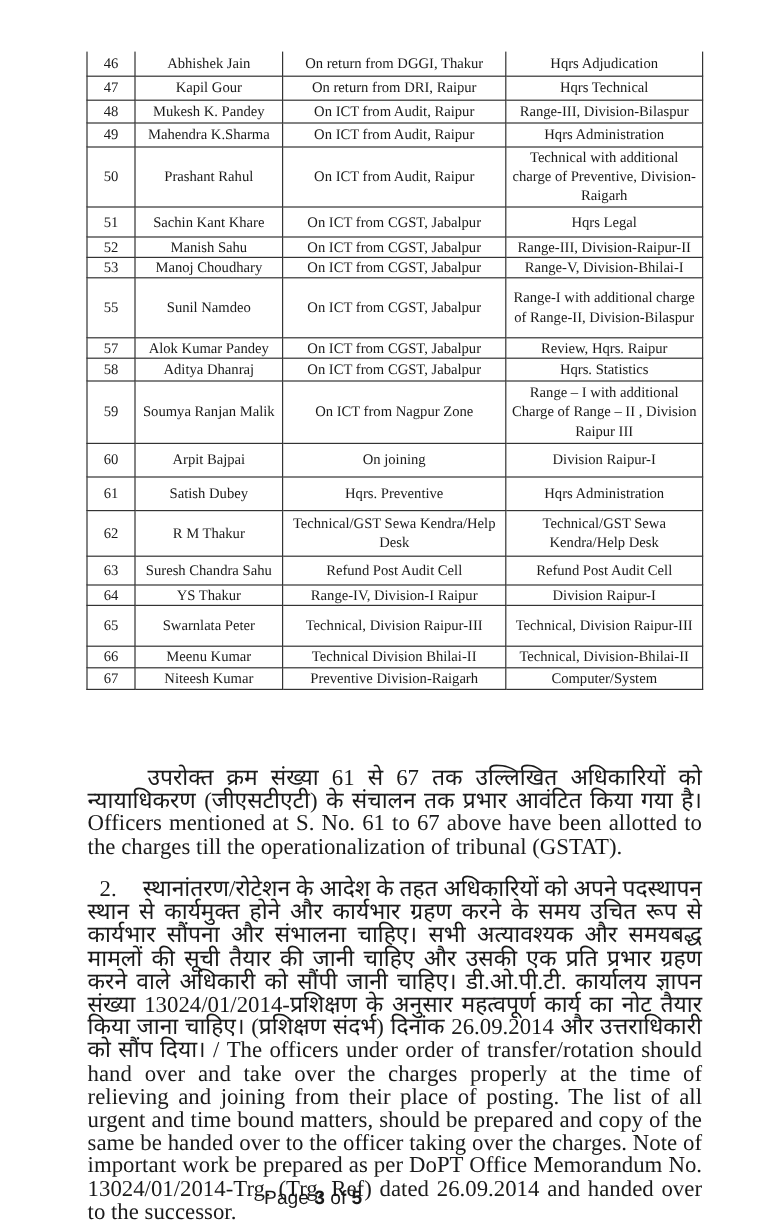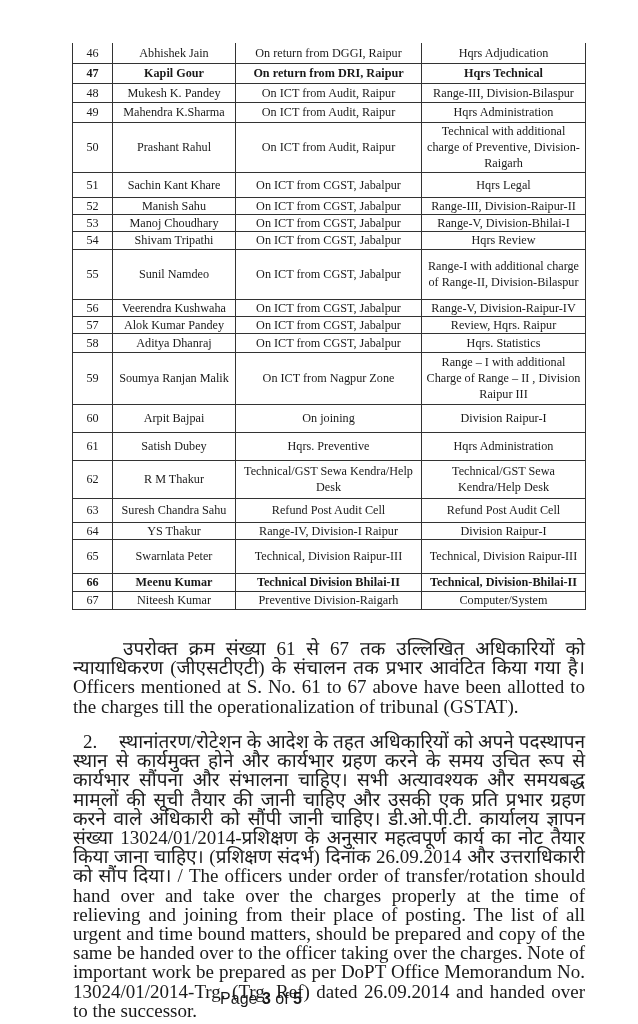--- a/index.html
+++ b/index.html
@@ -27,24 +27,24 @@
   <colgroup>
       <col class="c1">
       <col class="c2">
       <col class="c3">
       <col class="c4">
     </colgroup>
   <tbody id="table-body">
       <tr class="first" style="height: 20px;">
         <td>46</td>
         <td>Abhishek Jain</td>
-        <td>On return from DGGI, Raipur</td>
+        <td>On return from DGGI, Thakur</td>
         <td>Hqrs Adjudication</td>
       </tr>
-      <tr style="height: 20px; font-weight: bold;">
+      <tr style="height: 20px;">
         <td>47</td>
         <td>Kapil Gour</td>
         <td>On return from DRI, Raipur</td>
         <td>Hqrs Technical</td>
       </tr>
       <tr style="height: 19px;">
         <td>48</td>
         <td>Mukesh K. Pandey</td>
         <td>On ICT from Audit, Raipur</td>
         <td>Range-III, Division-Bilaspur</td>
@@ -72,37 +72,25 @@
         <td>Manish Sahu</td>
         <td>On ICT from CGST, Jabalpur</td>
         <td>Range-III, Division-Raipur-II</td>
       </tr>
       <tr style="height: 17px;">
         <td>53</td>
         <td>Manoj Choudhary</td>
         <td>On ICT from CGST, Jabalpur</td>
         <td>Range-V, Division-Bhilai-I</td>
       </tr>
-      <tr style="height: 18px;">
-        <td>54</td>
-        <td>Shivam Tripathi</td>
-        <td>On ICT from CGST, Jabalpur</td>
-        <td>Hqrs Review</td>
-      </tr>
       <tr style="height: 50px; margin-left: 12px;">
         <td>55</td>
         <td>Sunil Namdeo</td>
         <td>On ICT from CGST, Jabalpur</td>
         <td>Range-I with additional charge of Range-II, Division-Bilaspur</td>
-      </tr>
-      <tr style="height: 17px;">
-        <td>56</td>
-        <td>Veerendra Kushwaha</td>
-        <td>On ICT from CGST, Jabalpur</td>
-        <td>Range-V, Division-Raipur-IV</td>
       </tr>
       <tr style="height: 17px;">
         <td>57</td>
         <td>Alok Kumar Pandey</td>
         <td>On ICT from CGST, Jabalpur</td>
         <td>Review, Hqrs. Raipur</td>
       </tr>
       <tr style="height: 19px;">
         <td>58</td>
         <td>Aditya Dhanraj</td>
@@ -144,21 +132,21 @@
         <td>YS Thakur</td>
         <td>Range-IV, Division-I Raipur</td>
         <td>Division Raipur-I</td>
       </tr>
       <tr style="height: 34px;">
         <td>65</td>
         <td>Swarnlata Peter</td>
         <td>Technical, Division Raipur-III</td>
         <td>Technical, Division Raipur-III</td>
       </tr>
-      <tr style="height: 18px; font-weight: bold;">
+      <tr style="height: 18px;">
         <td>66</td>
         <td>Meenu Kumar</td>
         <td>Technical Division Bhilai-II</td>
         <td>Technical, Division-Bhilai-II</td>
       </tr>
       <tr style="height: 18px;">
         <td>67</td>
         <td>Niteesh Kumar</td>
         <td>Preventive Division-Raigarh</td>
         <td>Computer/System</td>

